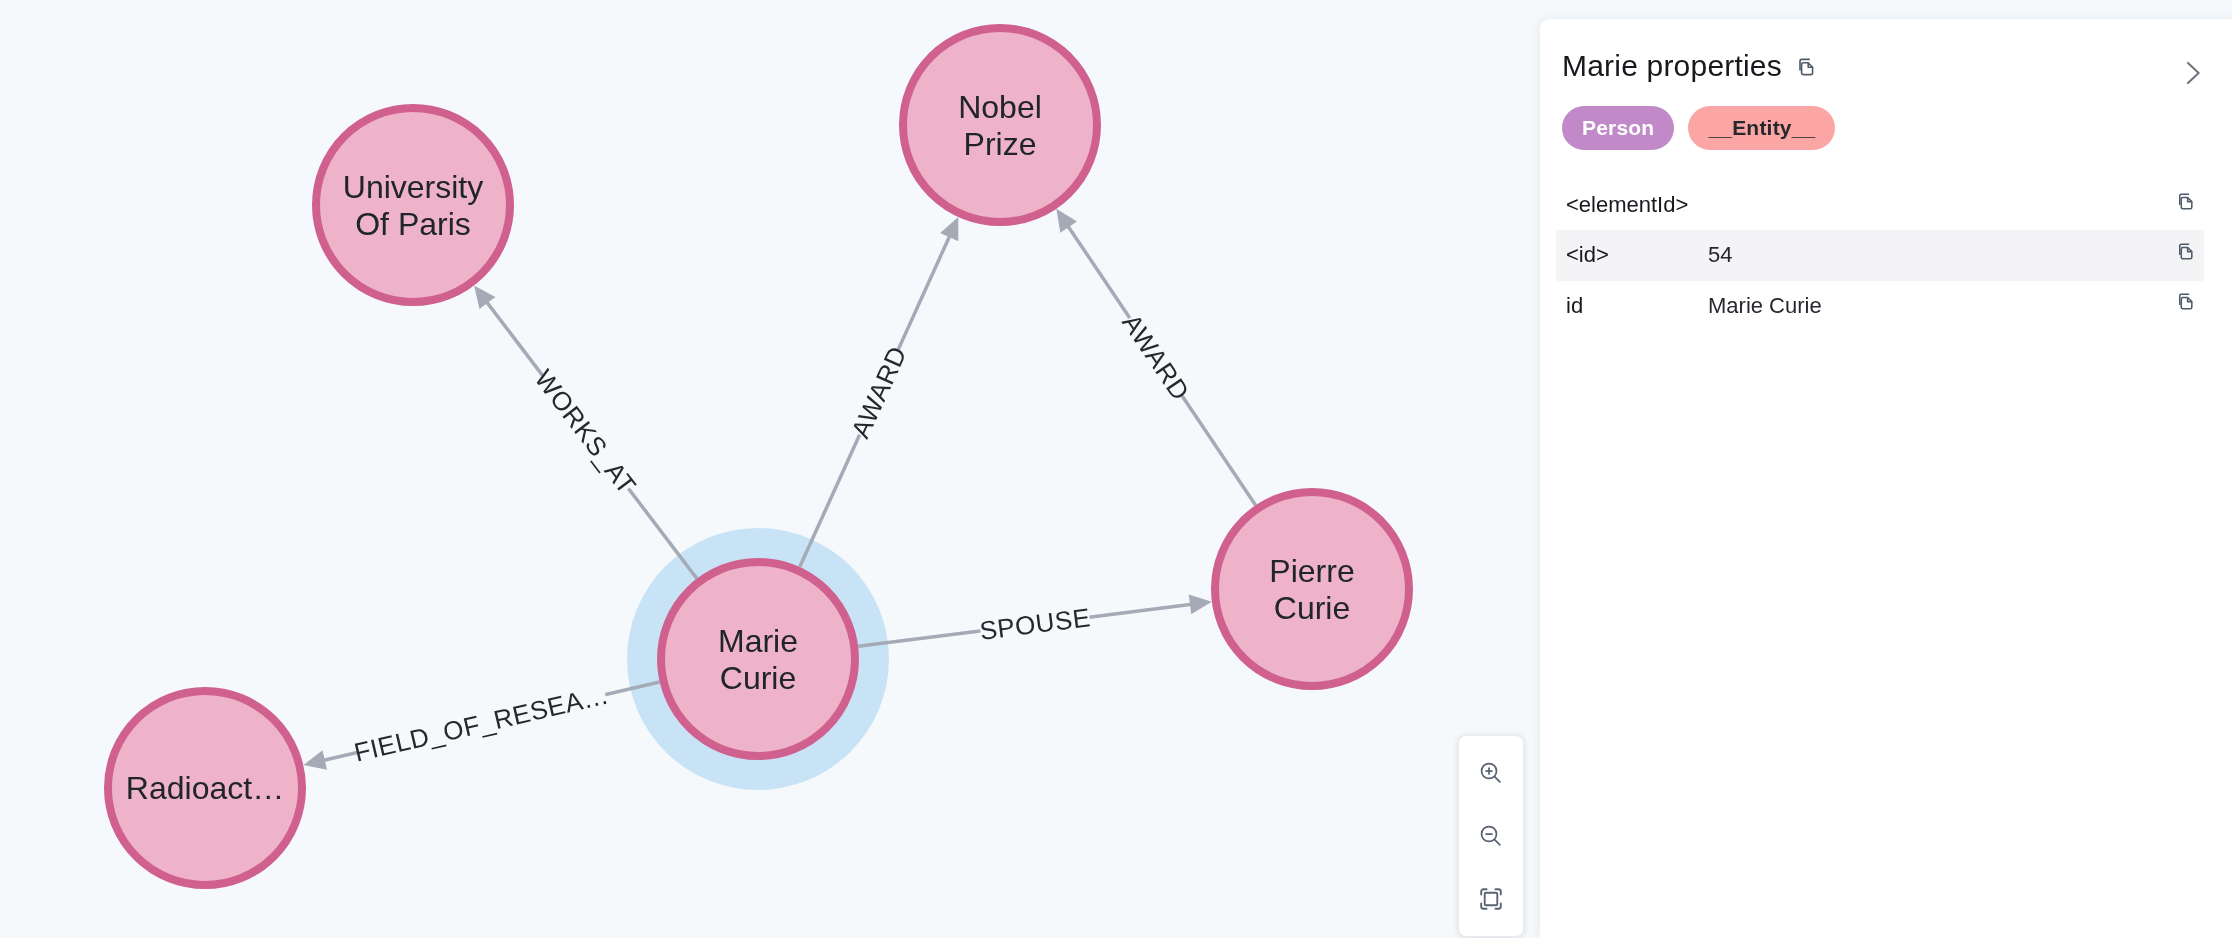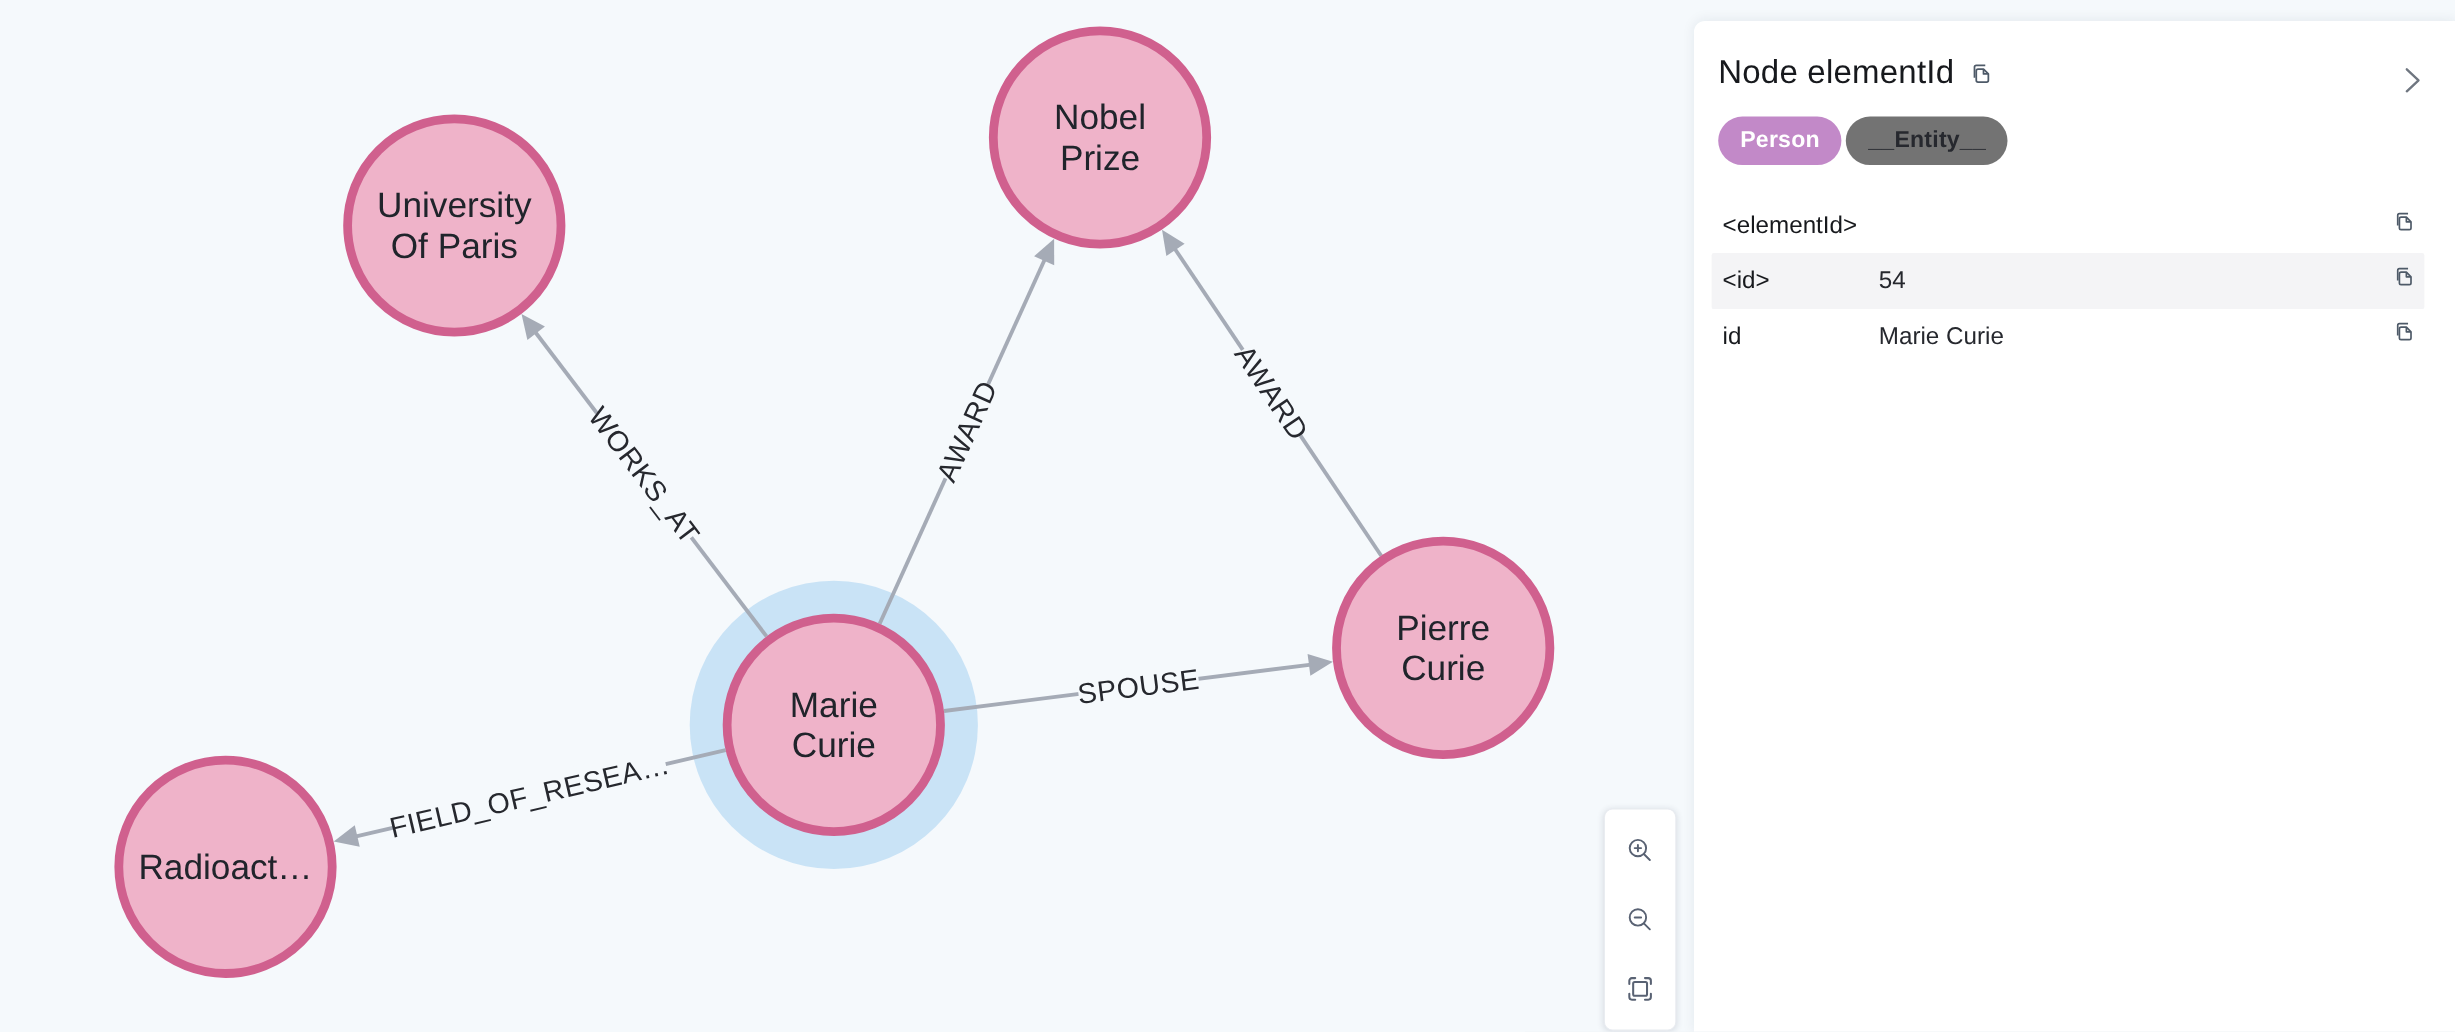--- a/index.html
+++ b/index.html
@@ -24,21 +24,21 @@
   .panel{position:absolute; left:1540px; top:19px; width:692px; height:919px; background:#ffffff;
     border-radius:10px 0 0 0; box-shadow:0 0 12px rgba(30,40,60,0.08); box-sizing:border-box;}
   .panel-header{display:flex; align-items:center; gap:12px; padding:30px 60px 0 22px;}
   .panel-title{font-size:30px; font-weight:400; color:#17191d; margin:0; line-height:1.1; letter-spacing:0.2px;}
   .icon-btn{border:none; background:transparent; padding:0; cursor:pointer; color:#4e5a68;
     display:inline-flex; align-items:center; justify-content:center;}
   .panel-header .icon-btn svg{width:24px; height:24px;}
   .collapse-btn{position:absolute; top:36px; right:22px; width:36px; height:36px; color:#6f7680;}
   .collapse-btn svg{width:32px; height:32px;}
 
-  .badges{display:flex; gap:4px; padding:24px 22px 0 22px;}
+  .badges{display:flex; gap:14px; padding:24px 22px 0 22px;}
   .badge{display:inline-flex; align-items:center; height:44px; padding:0 20px; border-radius:22px;
     font-size:21px; font-weight:700; letter-spacing:0.2px; cursor:default;}
 
   .props{margin:30px 28px 0 16px;}
   .prop-row{display:flex; align-items:flex-start; padding:7px 6px 7px 10px; border-radius:2px;}
   .prop-row:nth-child(even){background:#f4f4f6;}
   .prop-key{width:142px; flex:0 0 142px; font-weight:400; color:#17191d; font-size:22px; line-height:1.65;}
   .prop-value{flex:0 0 auto; width:310px; color:#26282e; font-size:22px; line-height:1.65; overflow-wrap:break-word;}
   .prop-copy{margin-left:auto; width:26px; height:26px; color:#4e5a68;}
   .prop-copy svg{width:23px; height:23px;}
@@ -145,33 +145,33 @@
   </div>
 
   <aside class="panel">
     <button class="icon-btn collapse-btn">
       <svg viewBox="0 0 24 24" fill="none" stroke="currentColor" stroke-width="1.6" stroke-linecap="round" stroke-linejoin="round">
         <path d="M9 4.5 17 12l-8 7.5"></path>
       </svg>
     </button>
 
     <div class="panel-header">
-      <h1 class="panel-title">Node elementId</h1>
+      <h1 class="panel-title">Marie properties</h1>
       <button class="icon-btn">
           <svg viewBox="0 0 24 24" fill="none" stroke="currentColor" stroke-width="1.6" stroke-linejoin="round">
             <path d="M15.8 5.4H7.6A1.6 1.6 0 0 0 6 7v9.6"></path>
             <path d="M9.2 8.8h5l4.4 4.4V19a1.6 1.6 0 0 1-1.6 1.6H9.2A1.6 1.6 0 0 1 7.6 19v-8.6a1.6 1.6 0 0 1 1.6-1.6z"></path>
             <path d="M14.2 8.8v4.4h4.4"></path>
           </svg>
         </button>
     </div>
 
     <div class="badges" id="badges">
         <span class="badge" style="background: rgb(194, 137, 200); color: rgb(255, 255, 255);">Person</span>
-        <span class="badge" style="background: #737373; color: rgb(38, 40, 46);">__Entity__</span>
+        <span class="badge" style="background: #fca5a5; color: rgb(38, 40, 46);">__Entity__</span>
       </div>
 
     <div class="props" id="props">
         <div class="prop-row">
           <span class="prop-key">&lt;elementId&gt;</span>
           <button class="icon-btn prop-copy">
             <svg viewBox="0 0 24 24" fill="none" stroke="currentColor" stroke-width="1.6" stroke-linejoin="round">
               <path d="M15.8 5.4H7.6A1.6 1.6 0 0 0 6 7v9.6"></path>
               <path d="M9.2 8.8h5l4.4 4.4V19a1.6 1.6 0 0 1-1.6 1.6H9.2A1.6 1.6 0 0 1 7.6 19v-8.6a1.6 1.6 0 0 1 1.6-1.6z"></path>
               <path d="M14.2 8.8v4.4h4.4"></path>

